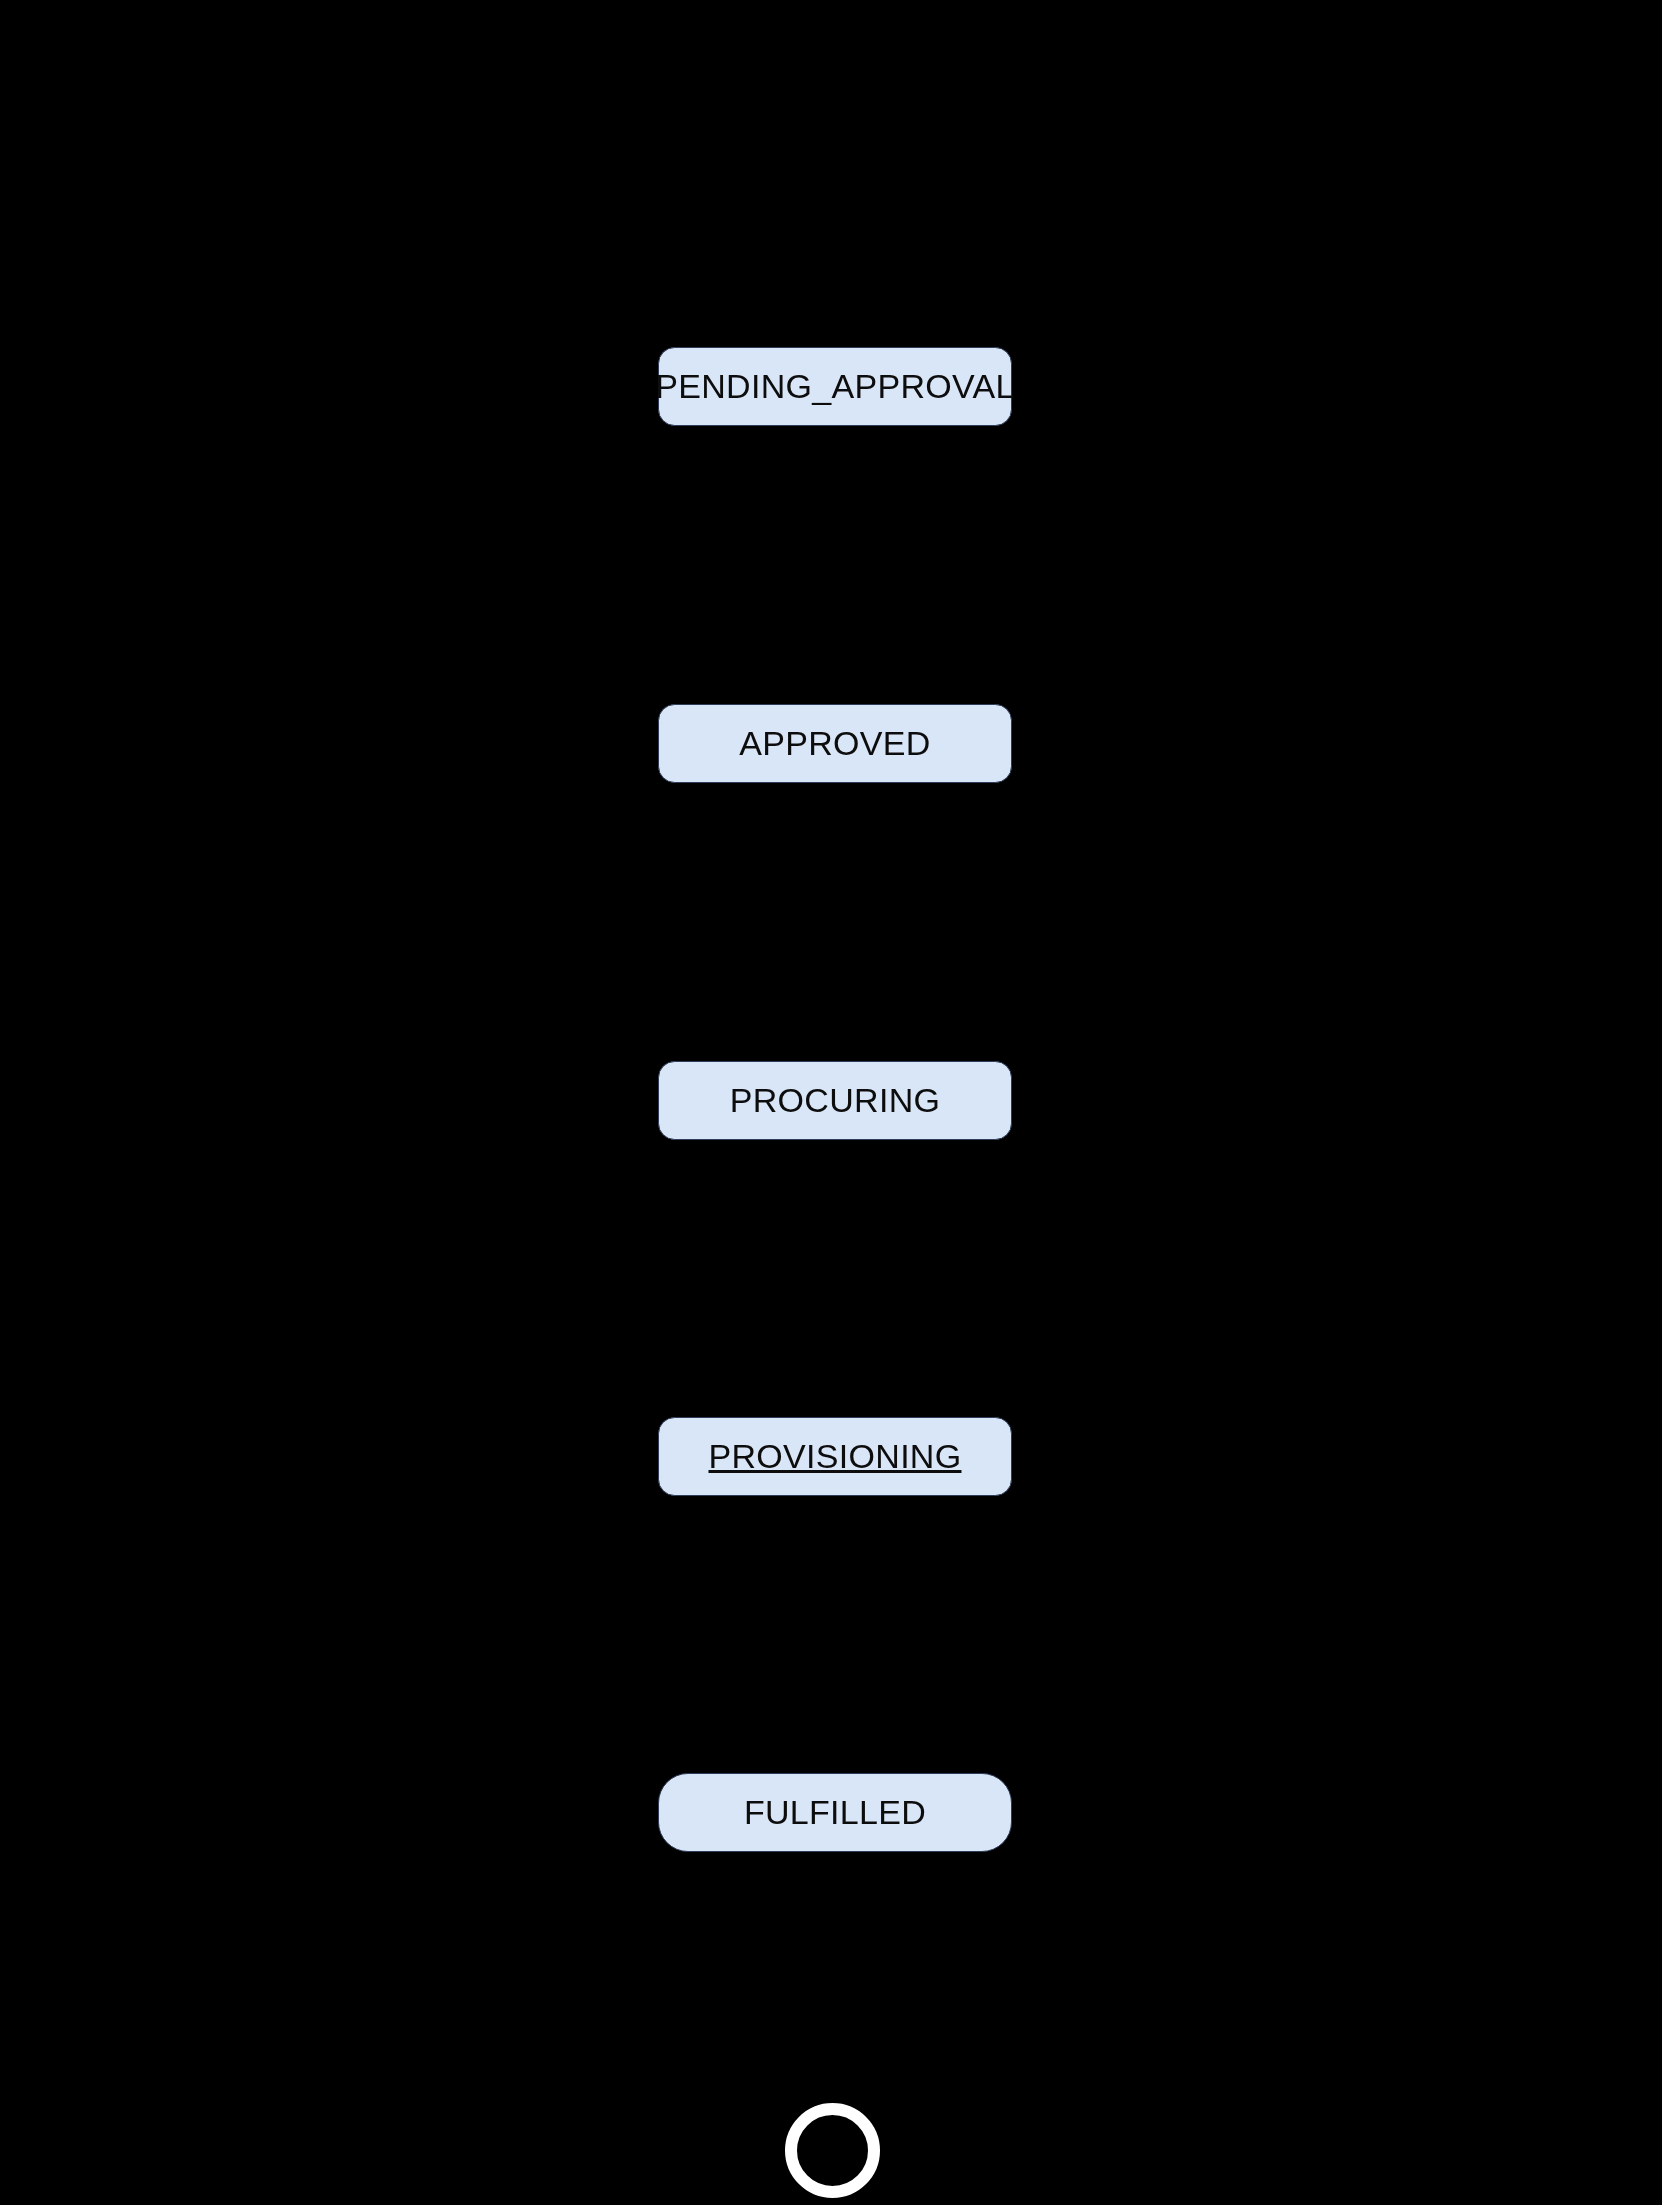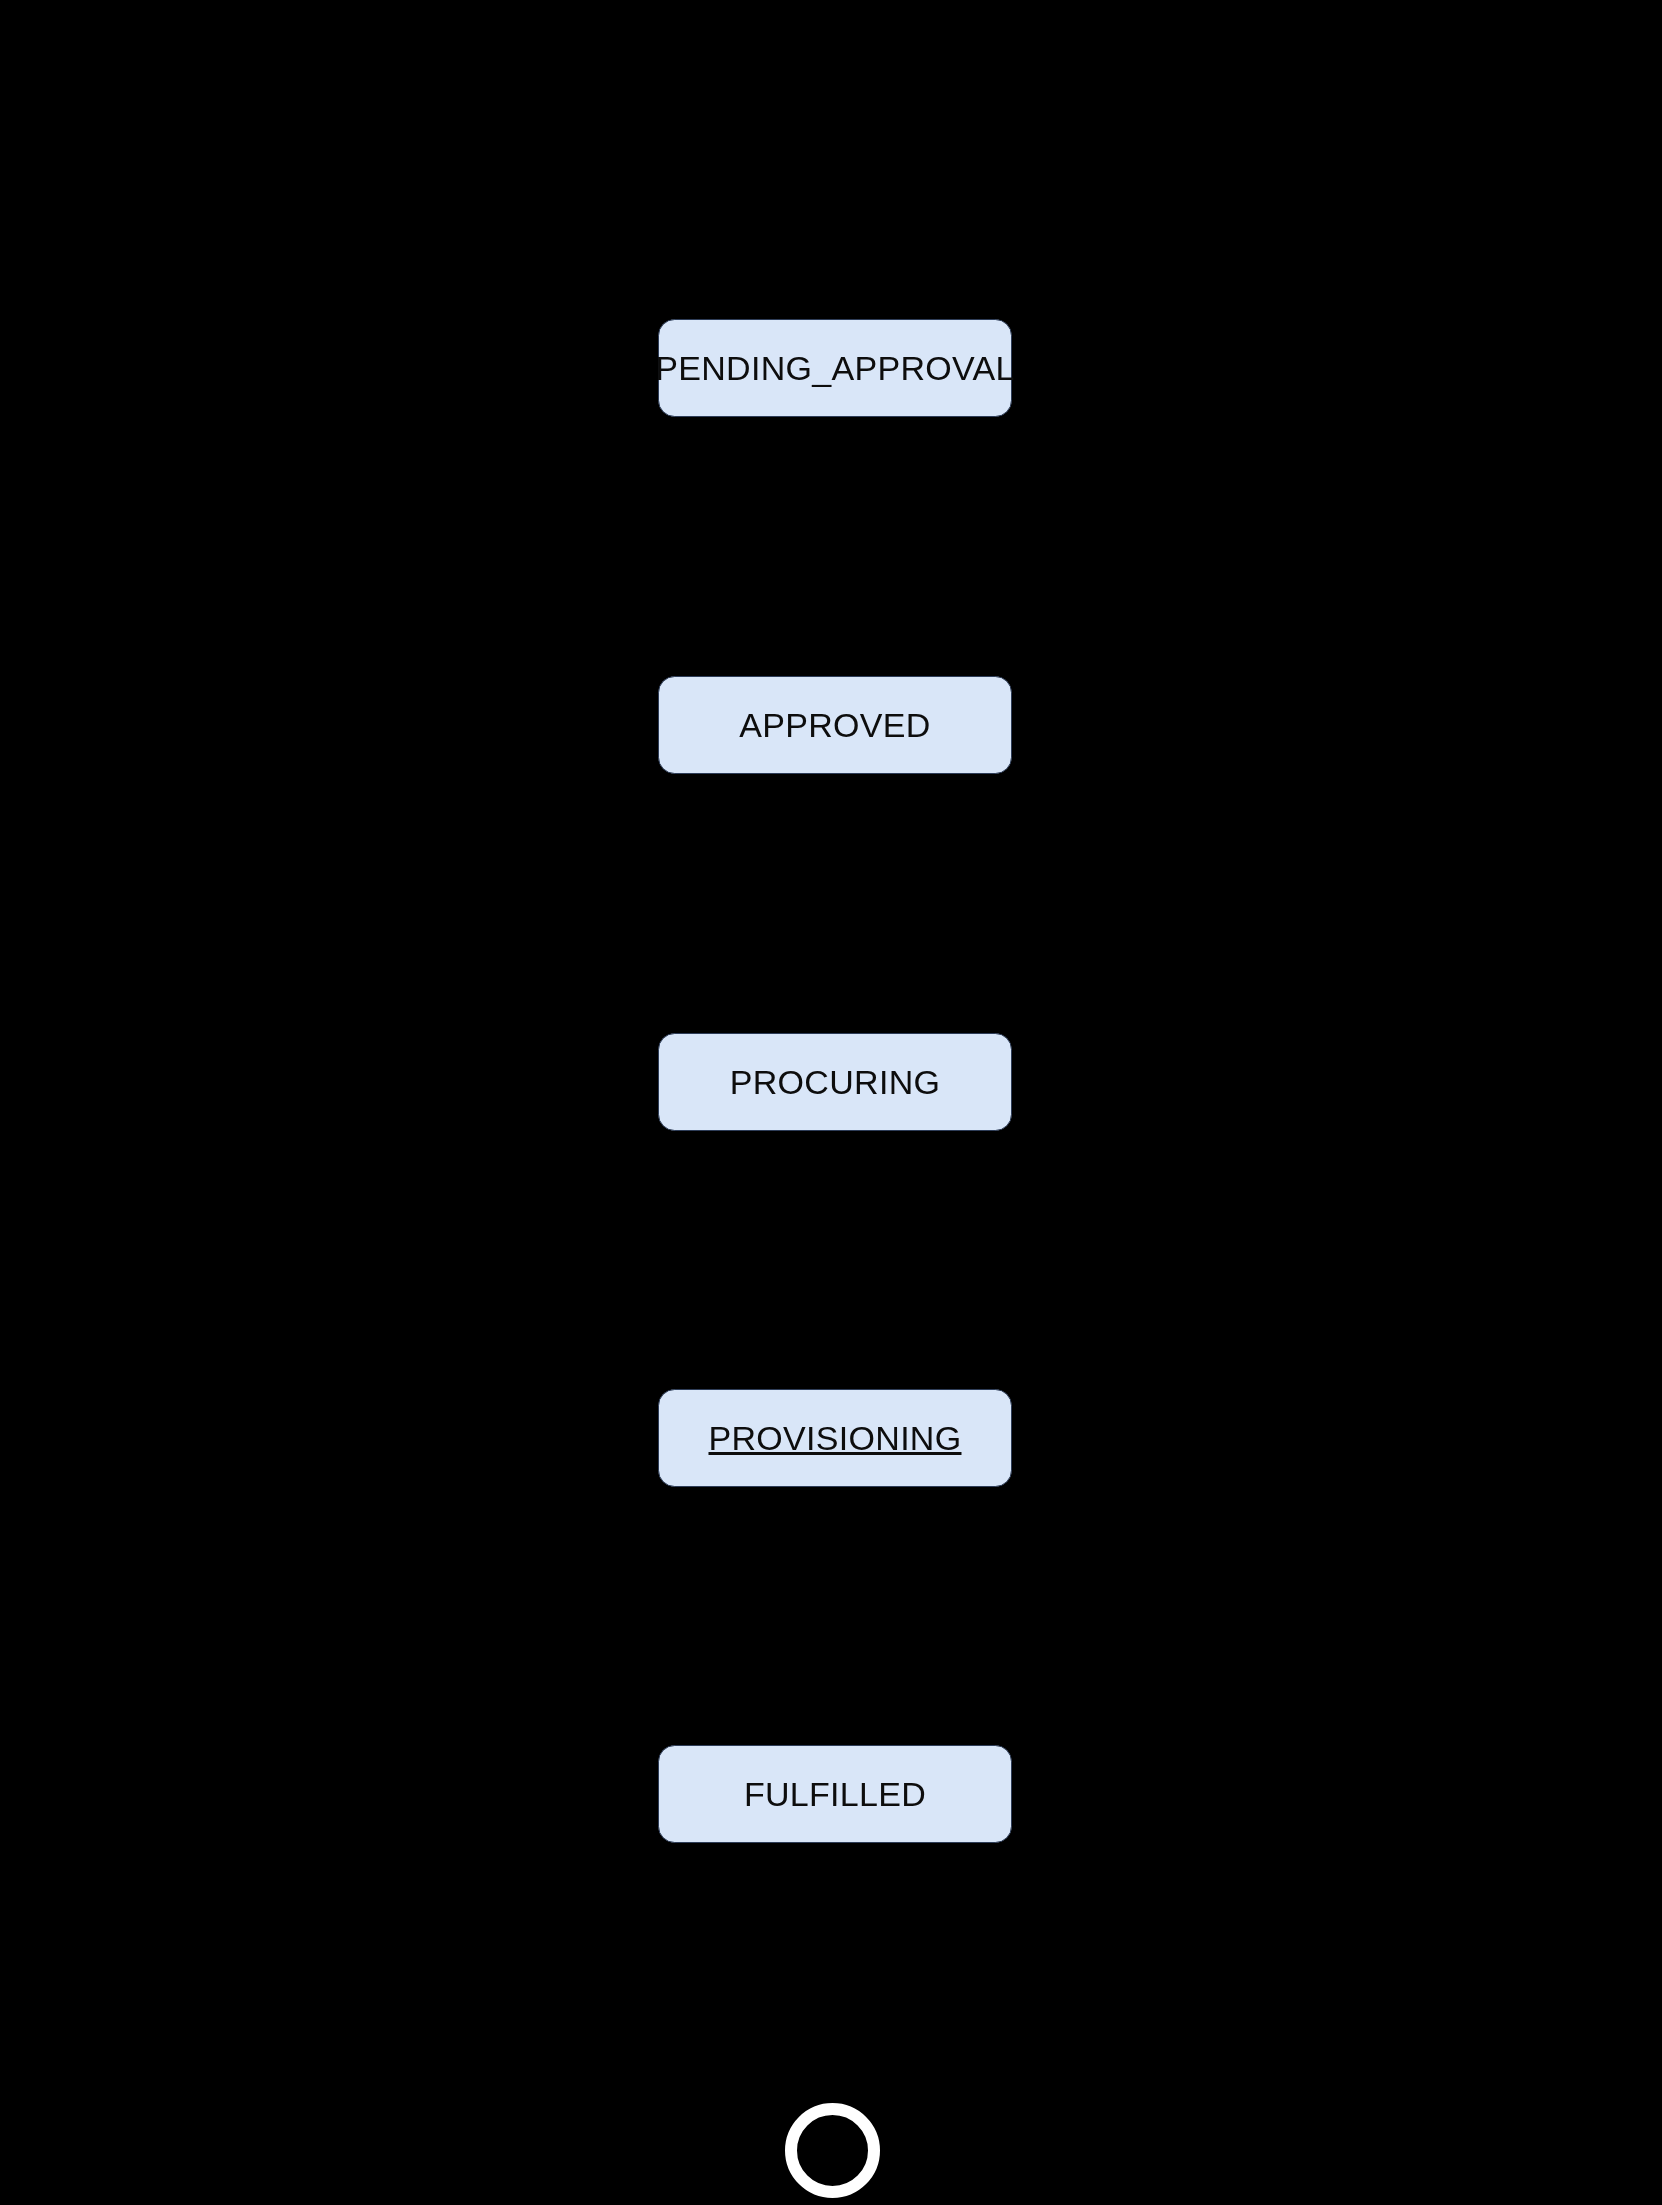--- a/index.html
+++ b/index.html
@@ -14,40 +14,41 @@
     position: relative;
     width: 1662px;
     height: 2205px;
     background: #000000;
     overflow: hidden;
   }
   .state-node {
     position: absolute;
     left: 658px;
     width: 354px;
-    height: 98px;
+    height: 79px;
     box-sizing: border-box;
     background: #d9e6f8;
     border: 1.8px solid #2e3d58;
     border-radius: 16.6px;
     display: flex;
     align-items: center;
     justify-content: center;
     color: #0d0d0d;
     font-size: 34px;
     font-weight: 400;
     letter-spacing: 0.3px;
     white-space: nowrap;
     text-align: center;
+    margin-top: 28px;
   }
   .state-node.n1 { top: 319px;  }
   .state-node.n2 { top: 676px; }
   .state-node.n3 { top: 1033px; }
   .state-node.n4 { top: 1389px; text-decoration: underline; }
-  .state-node.n5 { top: 1745px; }
+  .state-node.n5 { top: 1745px; border-radius: 30px; }
   .final-state {
     position: absolute;
     left: 785px;
     top: 2103px;
     width: 95px;
     height: 95px;
     box-sizing: border-box;
     border: 12px solid #ffffff;
     border-radius: 50%;
     background: transparent;

